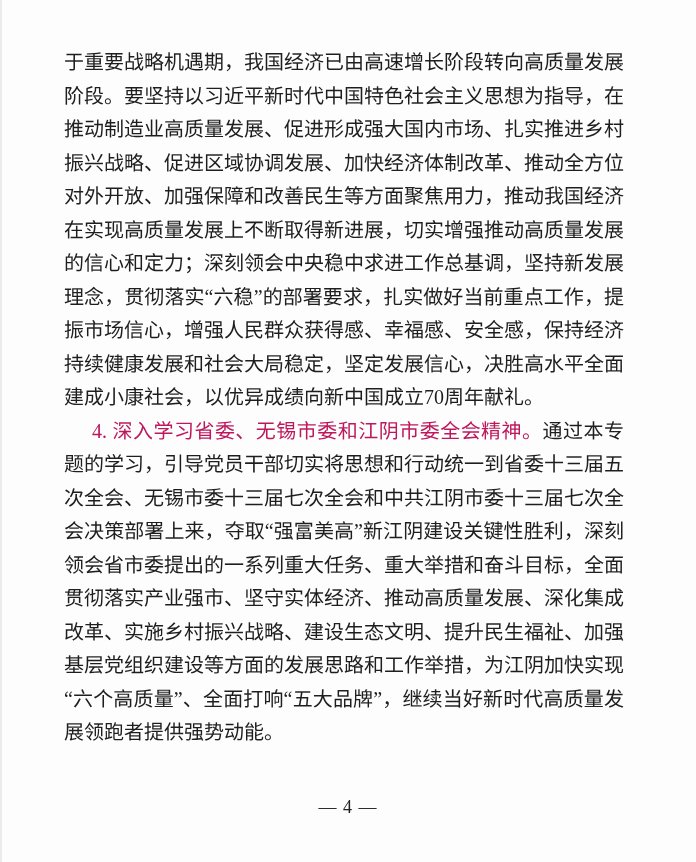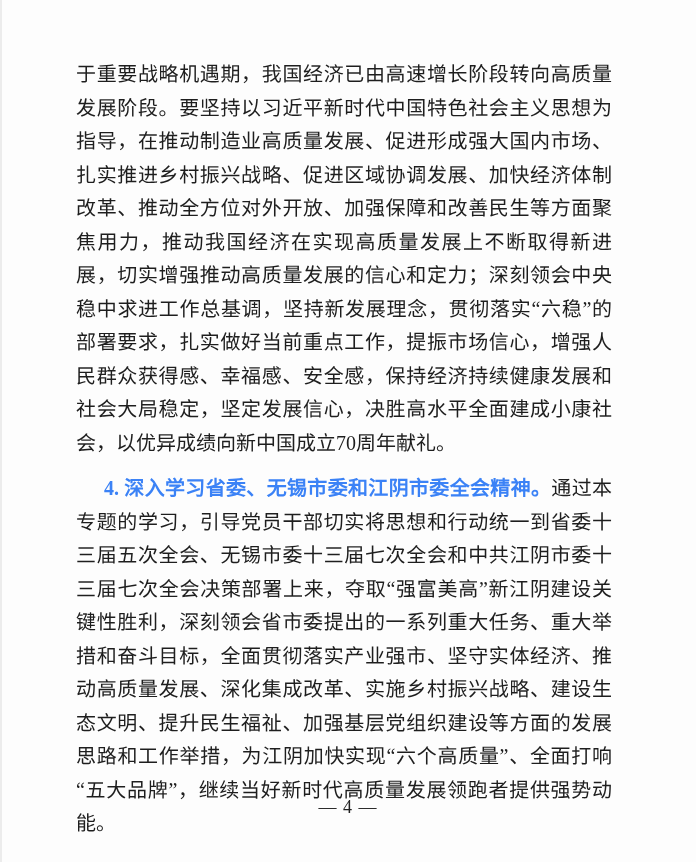--- a/index.html
+++ b/index.html
@@ -28,29 +28,29 @@
     position: absolute;
     left: 64px;
     top: 46px;
     width: 560px;
     font-size: 20px;
     line-height: 33.5px;
     color: #1e1e1e;
     text-align: justify;
   }
   .para {
-    margin: 12px;
+    margin: 0;
     padding: 0;
   }
   .para.indented {
     text-indent: 28px;
   }
   .lead {
-    font-weight: 700;
-    color: #3b82f6;
+    font-weight: 400;
+    color: #be185d;
   }
   .page-number {
     position: absolute;
     top: 797px;
     left: 0;
     width: 696px;
     text-align: center;
     font-size: 18px;
     letter-spacing: 1px;
     color: #222222;

